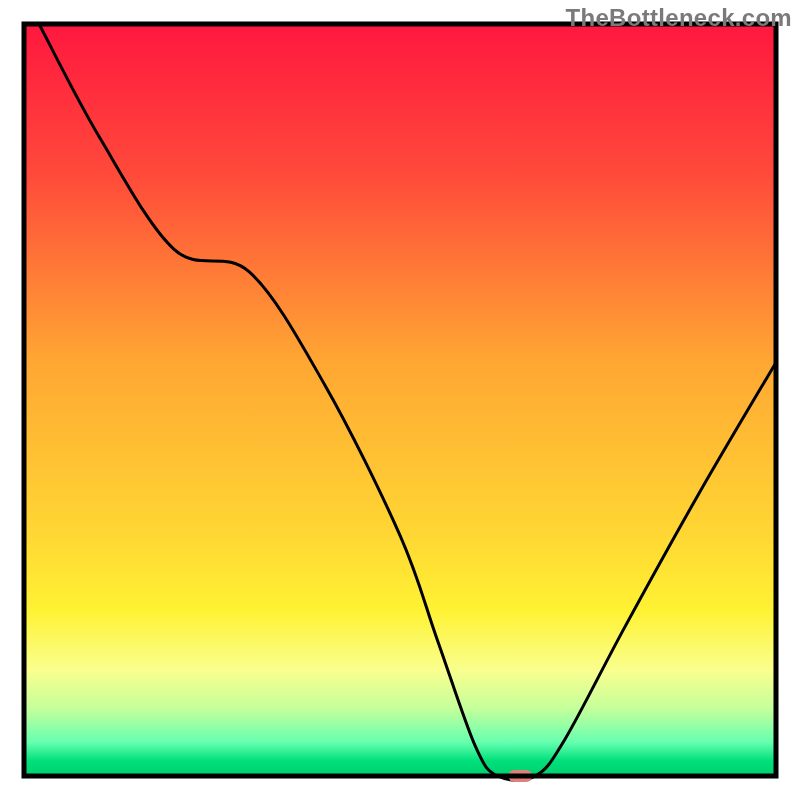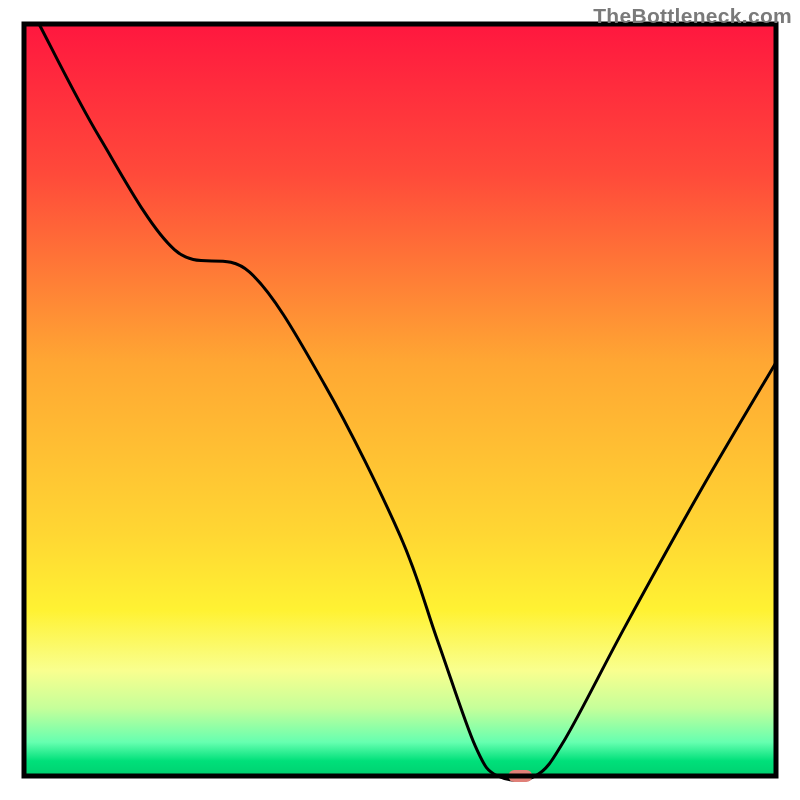--- a/index.html
+++ b/index.html
@@ -12,21 +12,21 @@
   }
   .chart-container {
     position: relative;
     width: 800px;
     height: 800px;
   }
   .watermark {
     position: absolute;
     top: 4px;
     right: 8px;
-    font-size: 21px;
+    font-size: 24px;
     font-weight: bold;
     color: #7a7a7a;
     letter-spacing: 0.3px;
     z-index: 5;
   }
   svg {
     display: block;
   }
 </style>
 </head>

